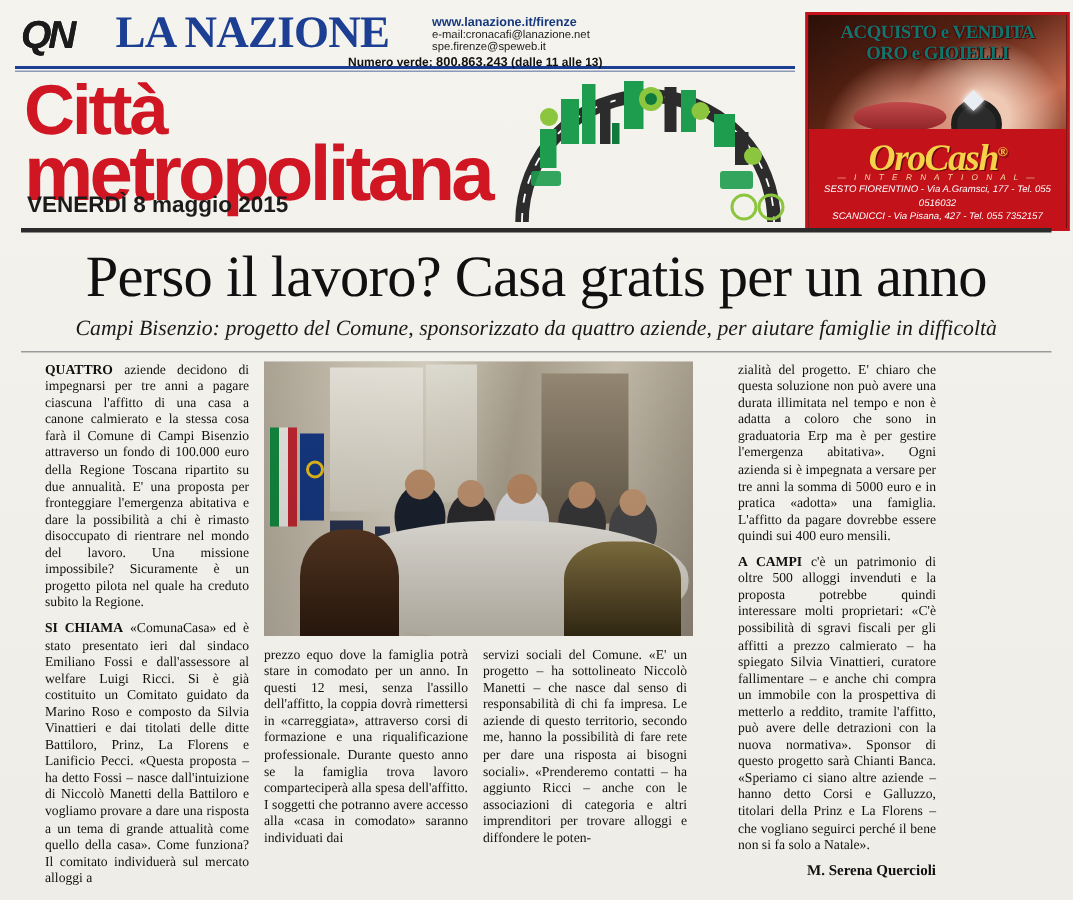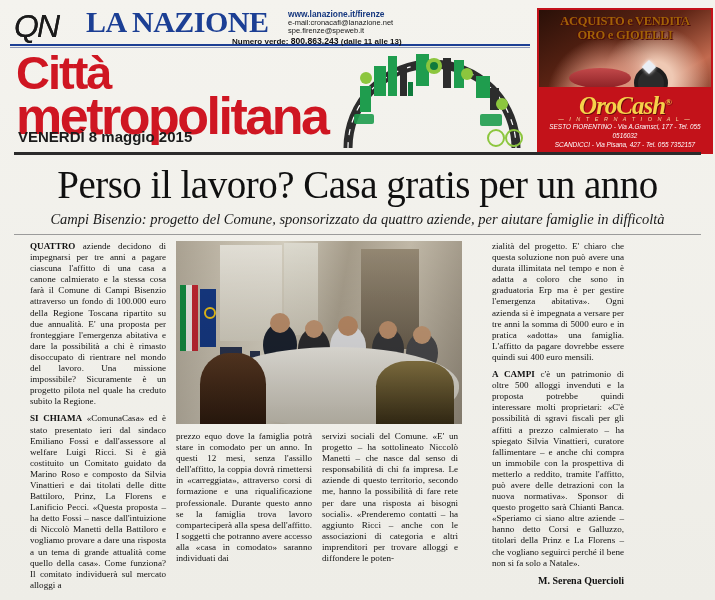--- a/index.html
+++ b/index.html
@@ -11,21 +11,21 @@
   }
   .page{position:relative;width:715px;height:600px;box-sizing:border-box;
         background:linear-gradient(#f4f3ee,#eeede7);}
 
   
   .masthead{position:relative;height:152px;}
   .qn-row{position:relative;height:40px;padding:8px 0 0 12px;}
   .qn-logo{
     display:inline-block;vertical-align:top;
     font-family:"Liberation Sans", sans-serif;
-    font-weight:normal;font-style:italic;font-size:32px;letter-spacing:-2px;
+    font-weight:bold;font-style:italic;font-size:26px;letter-spacing:-2px;
     color:#1b1b1b;
     background:linear-gradient(#2a2a2a,#111);
     -webkit-background-clip:text;
     padding:0 2px;
   }
   .nazione{
     display:inline-block;vertical-align:top;margin-left:22px;
     font-family:"Liberation Serif", serif;
     font-weight:bold;font-size:30px;letter-spacing:-0.5px;
     color:#1c3f94;line-height:28px;
@@ -77,21 +77,21 @@
       linear-gradient(150deg,#2a1008 0%,#5d2414 35%,#c26a4f 60%,#3a150b 100%);
   }
   .ad-lips{position:absolute;left:30px;top:58px;width:62px;height:20px;border-radius:50%;
     background:linear-gradient(#c2494a,#8d2226);}
   .ad-ring{position:absolute;left:95px;top:56px;width:26px;height:26px;border-radius:50%;
     border:4px solid #1e1e1e;background:#2b2b2b;}
   .ad-ring:after{content:"";position:absolute;left:6px;top:-8px;width:10px;height:10px;
     background:#e9eef5;transform:rotate(45deg);box-shadow:0 0 4px #fff;}
   .ad-top{position:absolute;left:0;top:4px;width:100%;text-align:center;
     font-family:"Liberation Serif", serif;font-weight:bold;font-size:12.5px;line-height:14px;
-    color:#a16207;text-shadow:1px 1px 0 #4a0b0b, -1px 0 0 #4a0b0b;letter-spacing:-0.3px;}
+    color:#0f766e;text-shadow:1px 1px 0 #4a0b0b, -1px 0 0 #4a0b0b;letter-spacing:-0.3px;}
   .ad-bottom{position:absolute;left:0;bottom:0;width:100%;background:#c3121a;padding-bottom:3px;font-style:italic;}
   .orocash{
     text-align:center;font-family:"Liberation Serif", serif;font-weight:bold;
     font-size:25px;line-height:26px;color:#f6d24a;letter-spacing:-1px;
     text-shadow:1px 1px 0 #6e0a0e;margin-top:2px;position:relative;
   }
   .orocash sup{font-size:9px;vertical-align:super;}
   .intl{text-align:center;font-family:"Liberation Sans", sans-serif;font-size:5.5px;
     letter-spacing:2px;color:#f3dca0;margin-top:-3px;}
   .ad-addr{text-align:center;font-family:"Liberation Sans", sans-serif;

